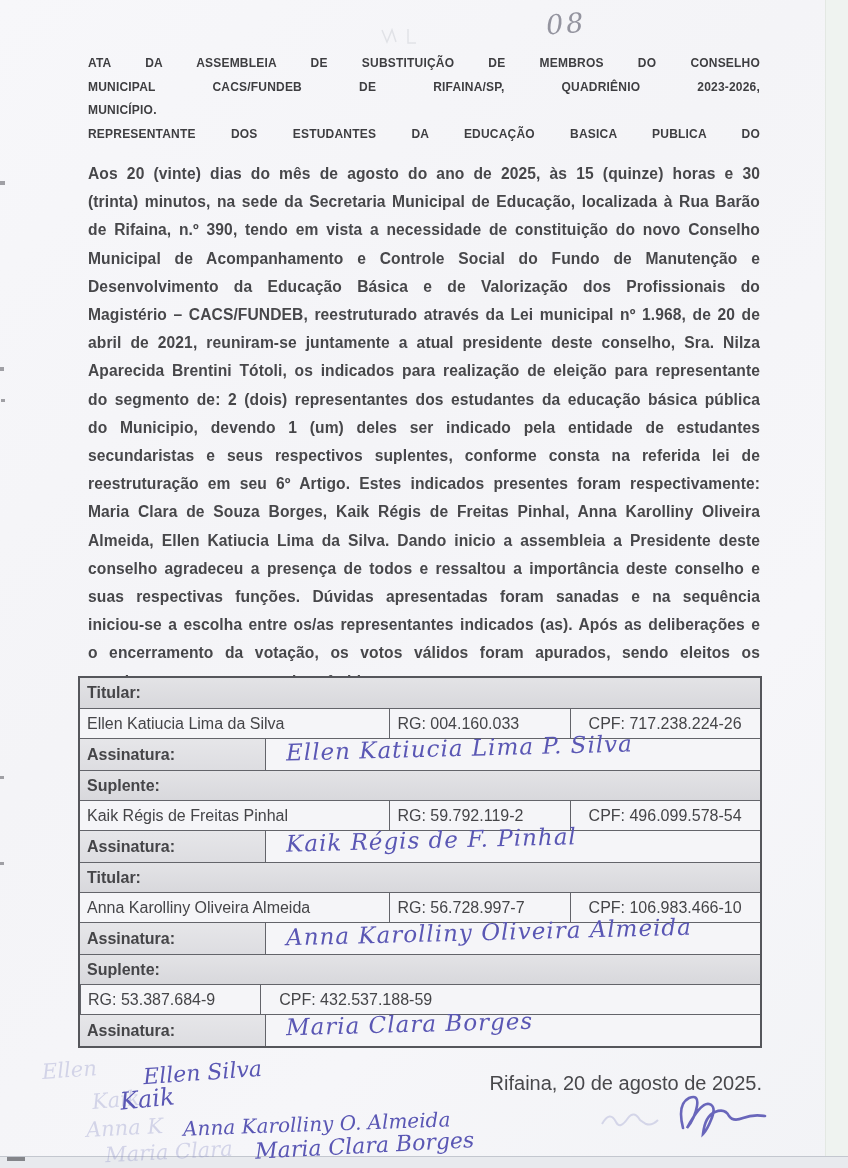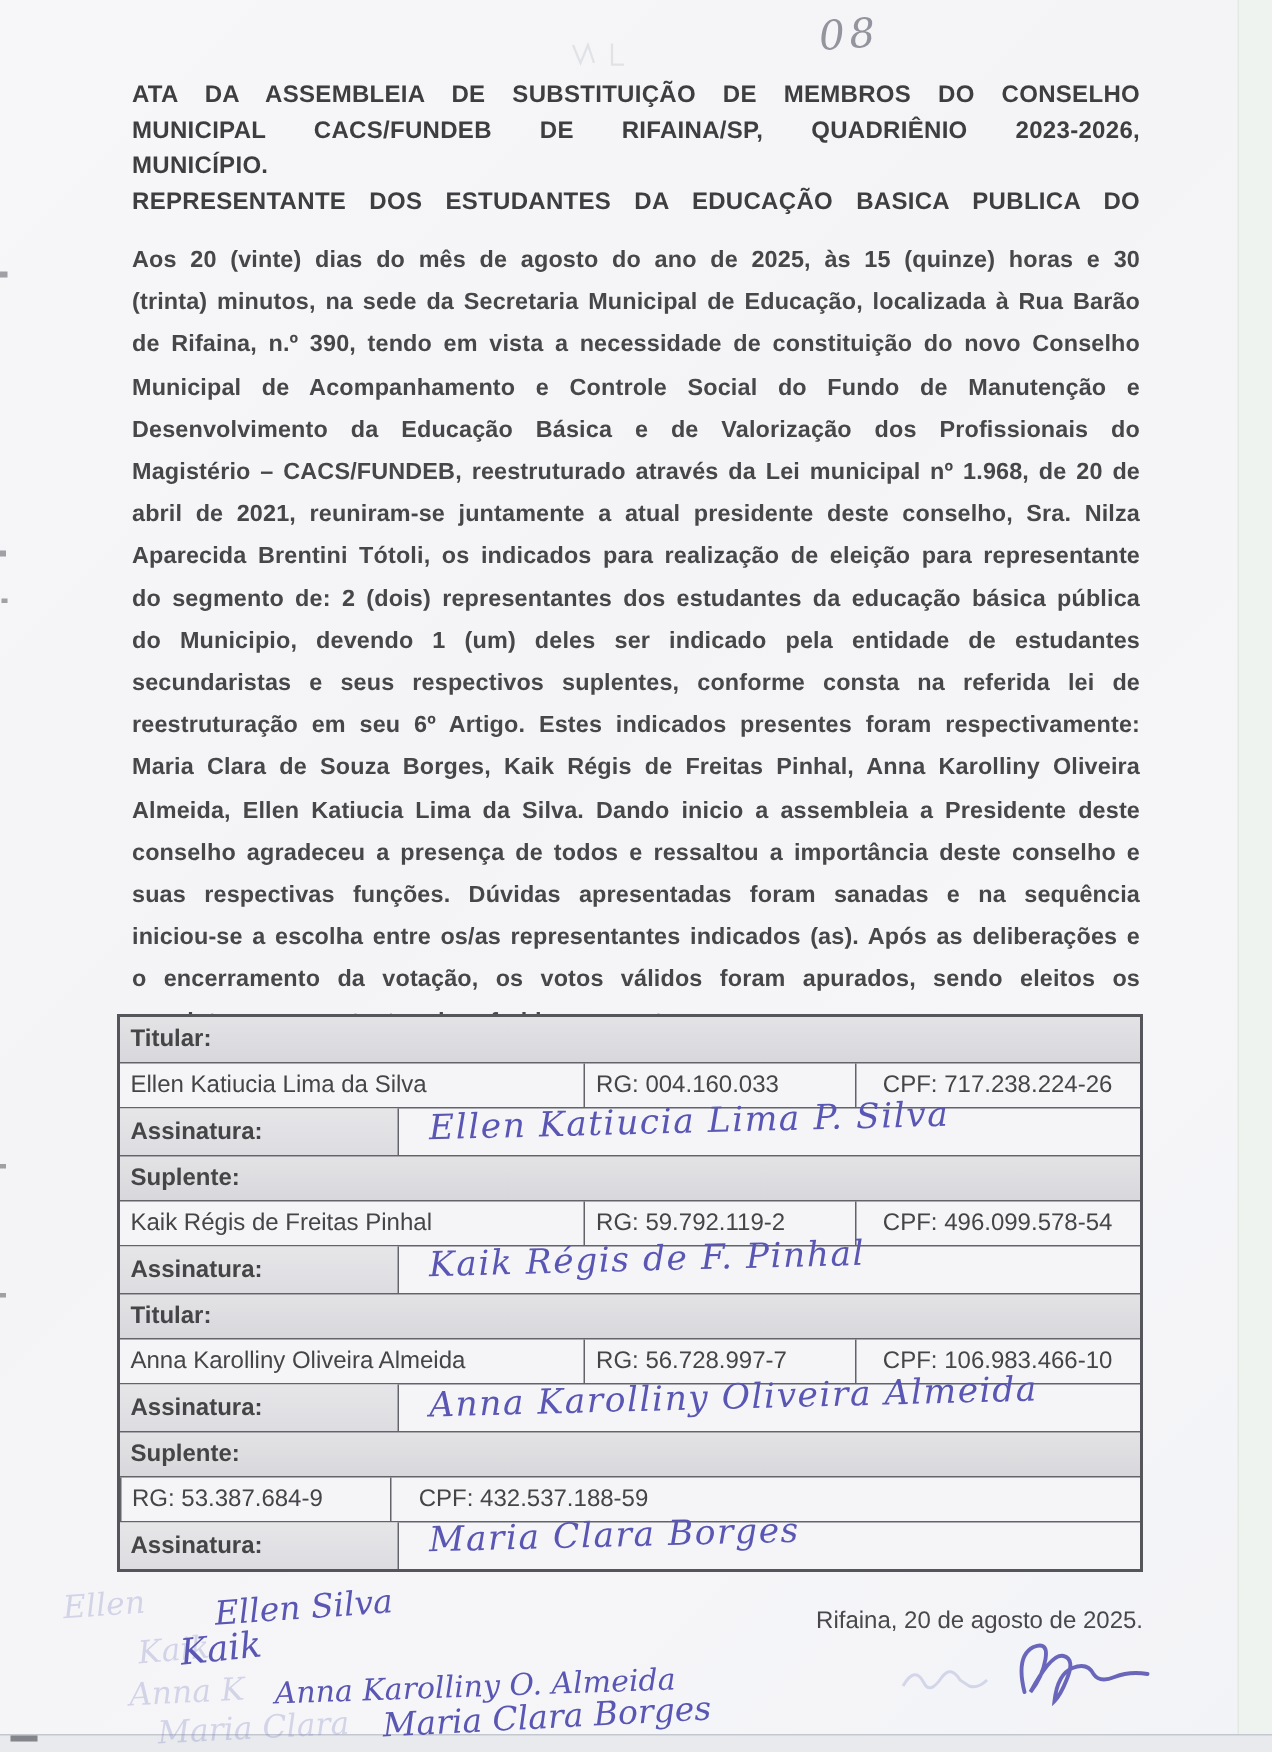--- a/index.html
+++ b/index.html
@@ -23,21 +23,21 @@
     background:#e8eaee;border-top:1px solid #c3c7cf;
   }
   .page-number{
     position:absolute;left:546px;top:8px;
     font-family:"DejaVu Serif", serif;font-style:italic;
     font-size:27px;color:#94949f;transform:rotate(-4deg);
     letter-spacing:3px;
   }
   .doc-title{
     position:absolute;left:88px;top:52px;width:672px;
-    font-size:16px;font-weight:bold;color:#3e3e41;
+    font-size:12px;font-weight:bold;color:#3e3e41;
     line-height:23.5px;letter-spacing:.2px;
   }
   .jline{text-align:justify;text-align-last:justify;}
   .jline-last{text-align:left;text-align-last:left;}
   .doc-body{
     position:absolute;left:88px;top:160px;width:672px;
     font-size:15.6px;color:#47474a;line-height:28.2px;
     text-align:justify;letter-spacing:.1px;word-spacing:1.5px;font-weight:bold;
   }
   
@@ -60,21 +60,21 @@
     font-family:"DejaVu Serif", serif;font-style:italic;
     color:#5a57b4;white-space:nowrap;
   }
   .t-sig{position:absolute;left:20px;top:-4px;font-size:23px;transform:rotate(-1.5deg);letter-spacing:1px;}
   .doc-closing{
     position:absolute;left:88px;top:1019px;width:674px;
     font-size:15.6px;color:#47474a;line-height:32px;word-spacing:1.5px;
   }
   .date-line{
     position:absolute;right:86px;top:1072px;
-    font-size:16px;color:#48484b;
+    font-size:20px;color:#48484b;
   }
   .fsig{position:absolute;font-size:21px;}
   .ghost{opacity:.32;color:#8b8fc6;}
   .artifact{position:absolute;background:#5a5a60;opacity:.55;}
   .pencil-squiggle{position:absolute;opacity:.3;}
   .ink-scribble{position:absolute;}
   .faint-mark{position:absolute;opacity:.22;}
 </style>
 </head>
 <body>

